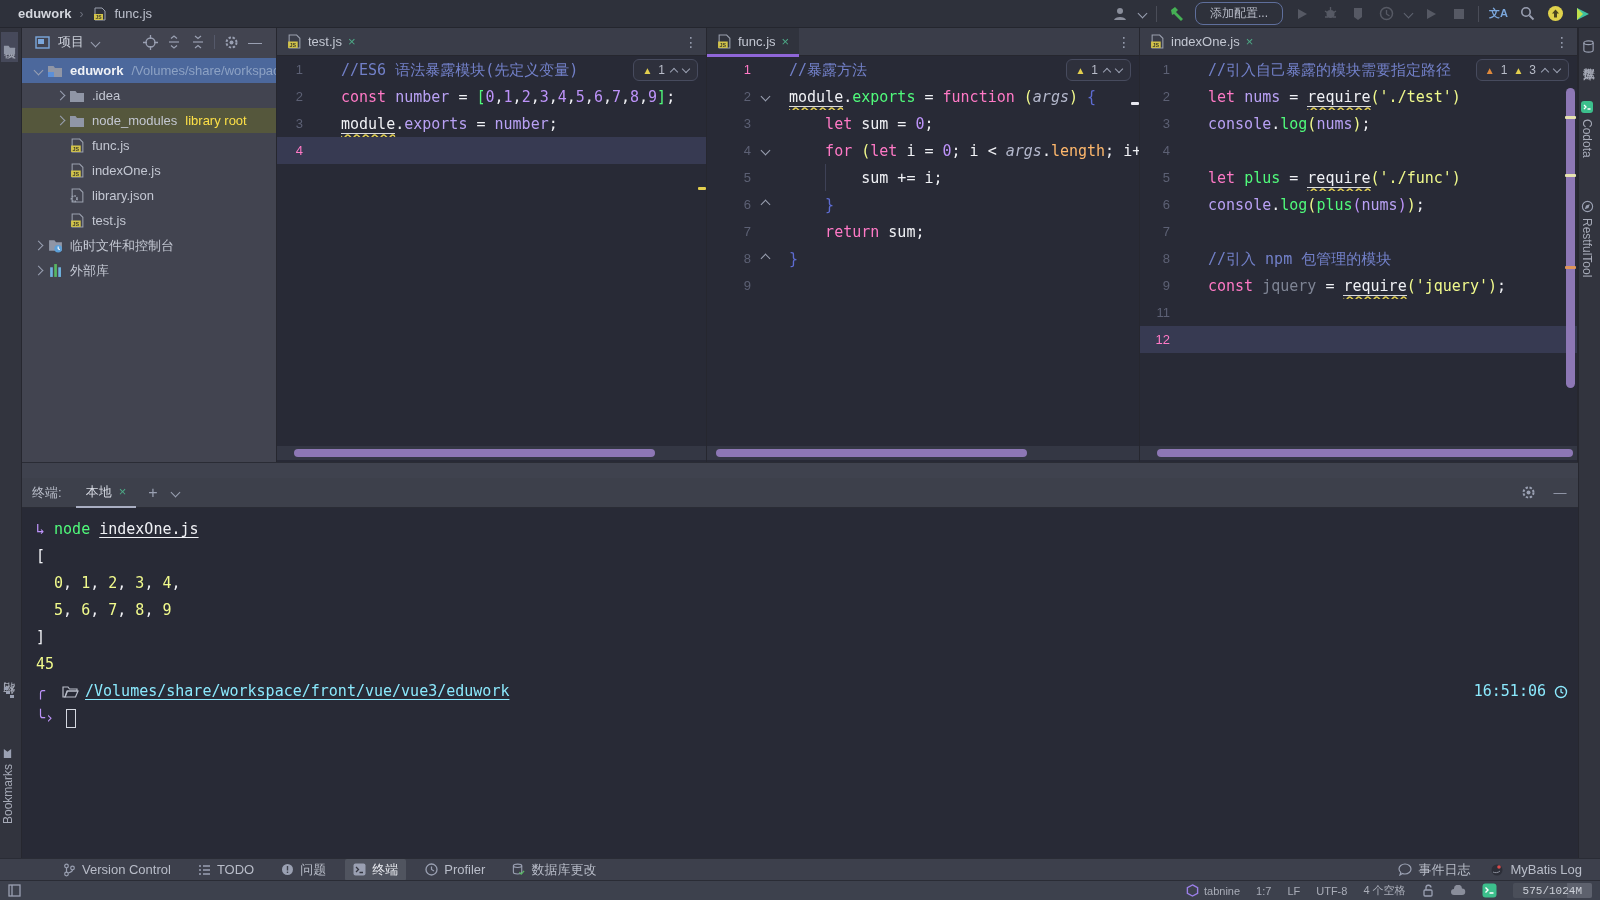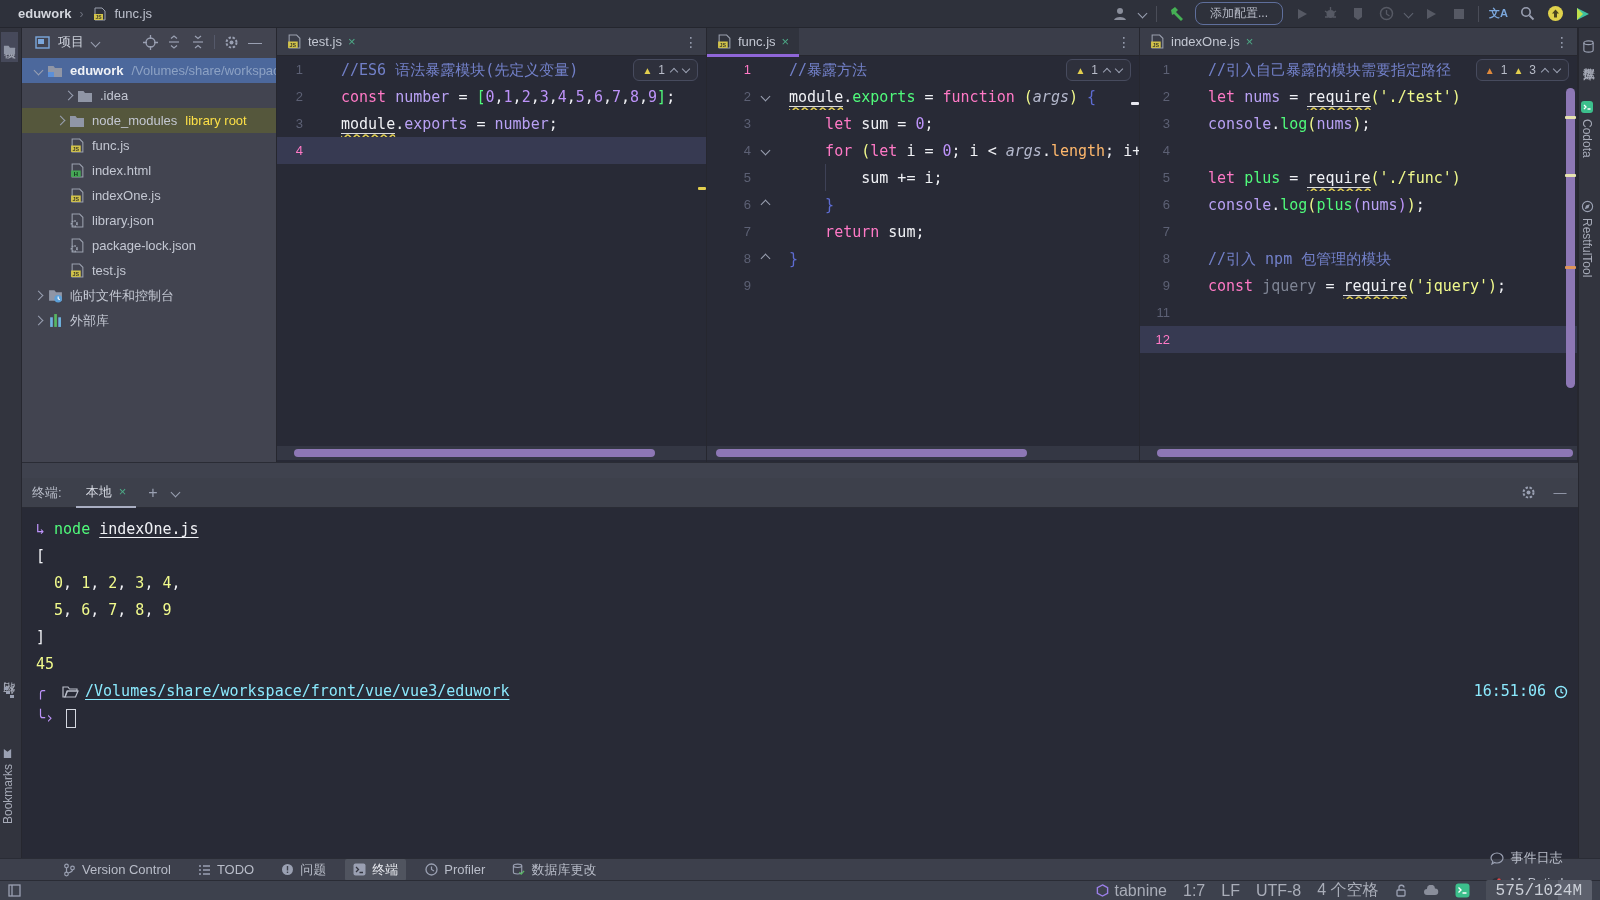--- a/index.html
+++ b/index.html
@@ -103,23 +103,23 @@
   .tcursor { display:inline-block; width:10px; height:19px; border:1.5px solid #d4d7e0; margin-left:4px; }
   .tbracket { color:#bd93f9; width:26px; display:inline-block; }
   #term-path { margin-left:6px; cursor:pointer; }
   #term-time { margin-left:auto; margin-right:10px; display:flex; align-items:center; gap:8px; color:#8be9fd; }
 
   
   #btoolbar { position:absolute; left:0; top:858px; width:1600px; height:22px; background:#3d404c;
     border-top:1px solid #2a2c35; display:flex; align-items:center; padding:0 10px; gap:11px; }
   .bt-item { display:flex; align-items:center; gap:6px; padding:2px 8px; color:#b9bdc9; cursor:pointer; border-radius:2px; }
   .bt-item.active { background:#50545f; color:#e8eaef; }
-  #bt-right { margin-left:auto; display:flex; gap:4px;flex-direction:column; }
+  #bt-right { margin-left:auto; display:flex; gap:4px; }
   #statusbar { position:absolute; left:0; top:880px; width:1600px; height:20px; background:#3d414d;
-    border-top:1px solid #2a2c35; display:flex; align-items:center; padding:0 8px; font-size:16px; color:#a9adb8; }
+    border-top:1px solid #2a2c35; display:flex; align-items:center; padding:0 8px; font-size:11px; color:#a9adb8; }
   #sb-right { margin-left:auto; display:flex; align-items:center; gap:16px; }
   .sb-item { cursor:pointer; display:flex; align-items:center; gap:5px; }
   #mem-pill { position:relative; background:#4a4e59; border-radius:2px; padding:1px 10px; color:#ccd0d8; overflow:hidden; }
   #mem-pill .fill { position:absolute; right:0; top:0; bottom:0; width:32%; background:#5d616d; }
   #mem-pill .txt { position:relative;font-family:Liberation Mono, monospace; }
   svg { display:block; }
 </style>
 </head>
 <body>
 
@@ -303,21 +303,21 @@
           </span>
           <span class="t-ico">
             <svg width="16" height="14" viewBox="0 0 16 14">
               <path d="M1 2h5.5L8 4h7v9H1z" fill="#9096a6"></path>
               <rect x="1" y="8" width="6" height="5" fill="#5b8fd8"></rect>
             </svg>
           </span>
           <span class="t-label">eduwork</span>
           <span class="t-meta">/Volumes/share/workspac</span>
         </div>
-        <div class="trow-i" style="padding-left: 38px;">
+        <div class="trow-i" style="padding-left: 30px;">
           <span class="chevbox">
             <span class="chev right"></span>
           </span>
           <span class="t-ico">
             <svg width="16" height="14" viewBox="0 0 16 14">
               <path d="M1 2h5.5L8 4h7v9H1z" fill="#9096a6"></path>
             </svg>
           </span>
           <span class="t-label">.idea</span>
         </div>
@@ -342,56 +342,35 @@
               <text x="5.5" y="12" font-size="5" font-weight="bold" fill="#3a3a2a" text-anchor="middle">JS</text>
             </svg>
           </span>
           <span class="t-label">func.js</span>
         </div>
         <div class="trow-i" style="padding-left: 30px;">
           <span class="chevbox"></span>
           <span class="t-ico">
             <svg width="15" height="15" viewBox="0 0 14 14">
               <path d="M2 1h7l3 3v9H2z" fill="none" stroke="#9aa0ae"></path>
-              <rect x="1" y="7" width="9" height="6" fill="#45a855"></rect>
-              <text x="5.5" y="12" font-size="5.5" font-weight="bold" fill="#10301a" text-anchor="middle">H</text>
-            </svg>
-          </span>
-          <span class="t-label">index.html</span>
-        </div>
-        <div class="trow-i" style="padding-left: 30px;">
-          <span class="chevbox"></span>
-          <span class="t-ico">
-            <svg width="15" height="15" viewBox="0 0 14 14">
-              <path d="M2 1h7l3 3v9H2z" fill="none" stroke="#9aa0ae"></path>
               <rect x="1" y="7" width="9" height="6" fill="#d3c44a"></rect>
               <text x="5.5" y="12" font-size="5" font-weight="bold" fill="#3a3a2a" text-anchor="middle">JS</text>
             </svg>
           </span>
           <span class="t-label">indexOne.js</span>
         </div>
         <div class="trow-i" style="padding-left: 30px;">
           <span class="chevbox"></span>
           <span class="t-ico">
             <svg width="15" height="15" viewBox="0 0 14 14">
               <path d="M2 1h7l3 3v9H2z" fill="none" stroke="#9aa0ae"></path>
               <circle cx="4" cy="10" r="2.6" fill="none" stroke="#9aa0ae" stroke-width="1.6" stroke-dasharray="1.4 1"></circle>
             </svg>
           </span>
           <span class="t-label">library.json</span>
-        </div>
-        <div class="trow-i" style="padding-left: 30px;">
-          <span class="chevbox"></span>
-          <span class="t-ico">
-            <svg width="15" height="15" viewBox="0 0 14 14">
-              <path d="M2 1h7l3 3v9H2z" fill="none" stroke="#9aa0ae"></path>
-              <circle cx="4" cy="10" r="2.6" fill="none" stroke="#9aa0ae" stroke-width="1.6" stroke-dasharray="1.4 1"></circle>
-            </svg>
-          </span>
-          <span class="t-label">package-lock.json</span>
         </div>
         <div class="trow-i" style="padding-left: 30px;">
           <span class="chevbox"></span>
           <span class="t-ico">
             <svg width="15" height="15" viewBox="0 0 14 14">
               <path d="M2 1h7l3 3v9H2z" fill="none" stroke="#9aa0ae"></path>
               <rect x="1" y="7" width="9" height="6" fill="#d3c44a"></rect>
               <text x="5.5" y="12" font-size="5" font-weight="bold" fill="#3a3a2a" text-anchor="middle">JS</text>
             </svg>
           </span>

